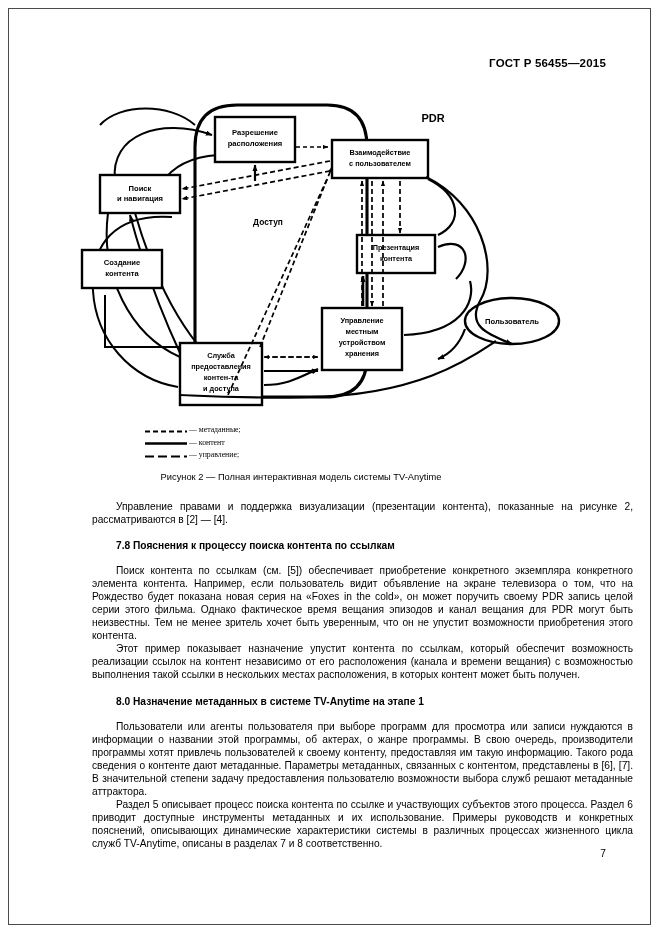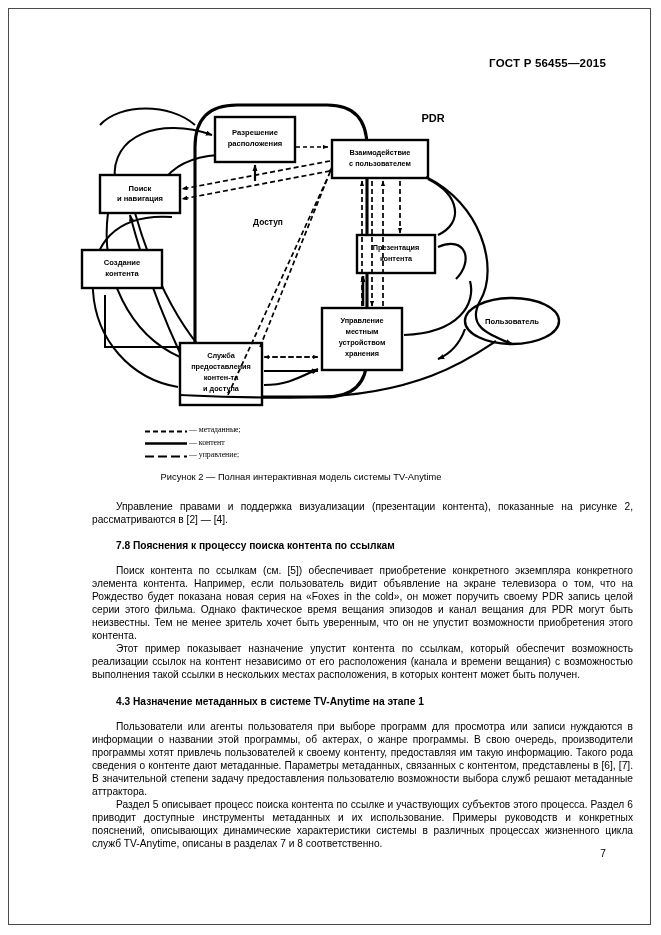--- a/index.html
+++ b/index.html
@@ -263,21 +263,21 @@
 
   <div class="body-col">
     <p class="para">Управление правами и поддержка визуализации (презентации контента), показанные на рисунке 2, рассматриваются в [2] — [4].</p>
 
     <h4 class="heading">7.8 Пояснения к процессу поиска контента по ссылкам</h4>
 
     <p class="para">Поиск контента по ссылкам (см. [5]) обеспечивает приобретение конкретного экземпляра конкретного элемента контента. Например, если пользователь видит объявление на экране телевизора о том, что на Рождество будет показана новая серия на «Foxes in the cold», он может поручить своему PDR запись целой серии этого фильма. Однако фактическое время вещания эпизодов и канал вещания для PDR могут быть неизвестны. Тем не менее зритель хочет быть уверенным, что он не упустит возможности приобретения этого контента.</p>
 
     <p class="para">Этот пример показывает назначение упустит контента по ссылкам, который обеспечит возможность реализации ссылок на контент независимо от его расположения (канала и времени вещания) с возможностью выполнения такой ссылки в нескольких местах расположения, в которых контент может быть получен.</p>
 
-    <h4 class="heading">4.3 Назначение метаданных в системе TV-Anytime на этапе 1</h4>
+    <h4 class="heading">8.0 Назначение метаданных в системе TV-Anytime на этапе 1</h4>
 
     <p class="para">Пользователи или агенты пользователя при выборе программ для просмотра или записи нуждаются в информации о названии этой программы, об актерах, о жанре программы. В свою очередь, производители программы хотят привлечь пользователей к своему контенту, предоставляя им такую информацию. Такого рода сведения о контенте дают метаданные. Параметры метаданных, связанных с контентом, представлены в [6], [7]. В значительной степени задачу предоставления пользователю возможности выбора служб решают метаданные аттрактора.</p>
 
     <p class="para">Раздел 5 описывает процесс поиска контента по ссылке и участвующих субъектов этого процесса. Раздел 6 приводит доступные инструменты метаданных и их использование. Примеры руководств и конкретных пояснений, описывающих динамические характеристики системы в различных процессах жизненного цикла служб TV-Anytime, описаны в разделах 7 и 8 соответственно.</p>
   </div>
 
   <div class="page-number">7</div>
 
 </div>
 

